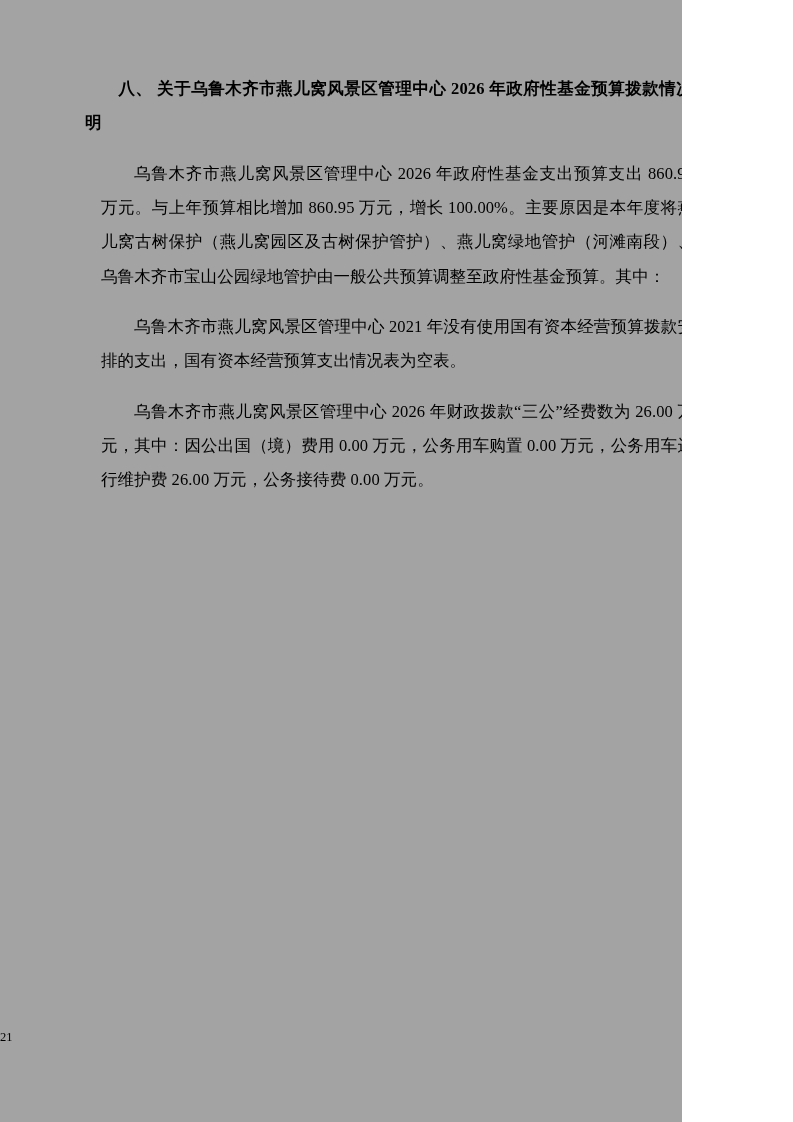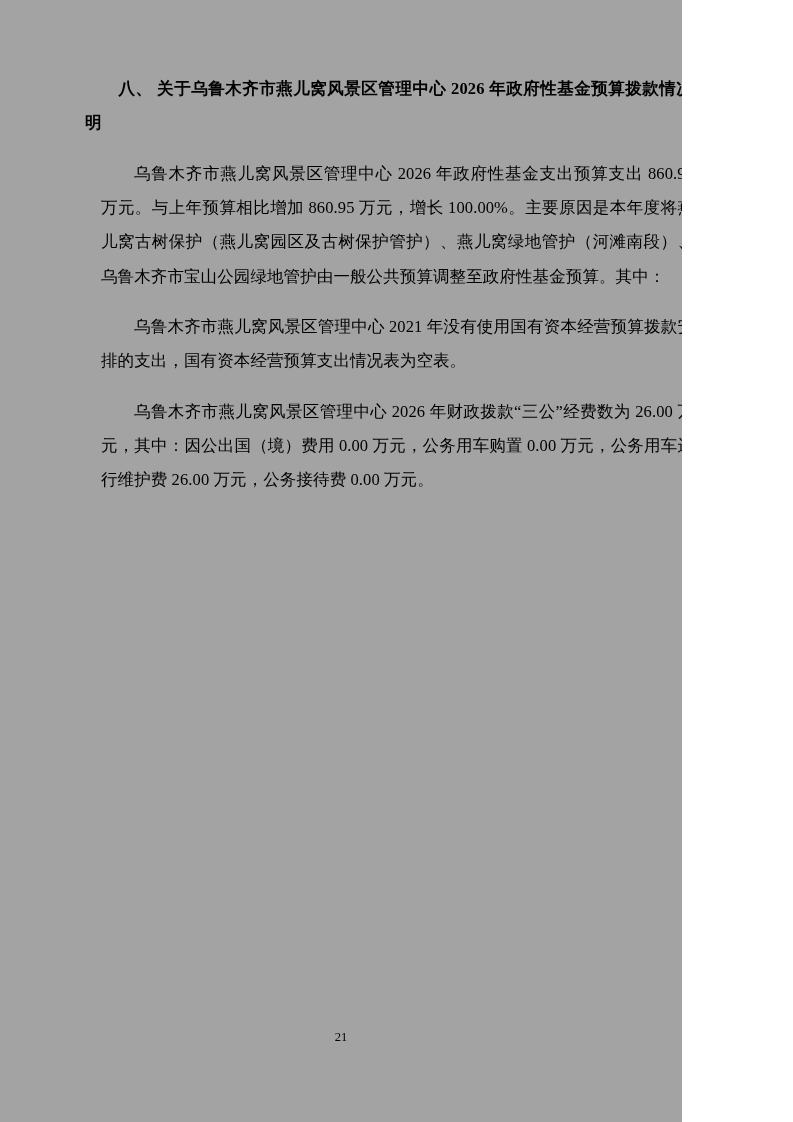--- a/index.html
+++ b/index.html
@@ -45,21 +45,21 @@
     text-justify: inter-ideograph;
     margin: 16px;
     text-indent: 33px;
     letter-spacing: 0.1px;
   }
   .pageno {
     position: absolute;
     left: 0;
     right: 0;
     top: 1030px;
-    text-align: center;
+    text-align: left;
     font-size: 12.5px;
     font-family: "Liberation Serif", "DejaVu Serif", serif;
   }
 </style>
 </head>
 <body>
 
 <div class="page">
   <div class="content">
 

